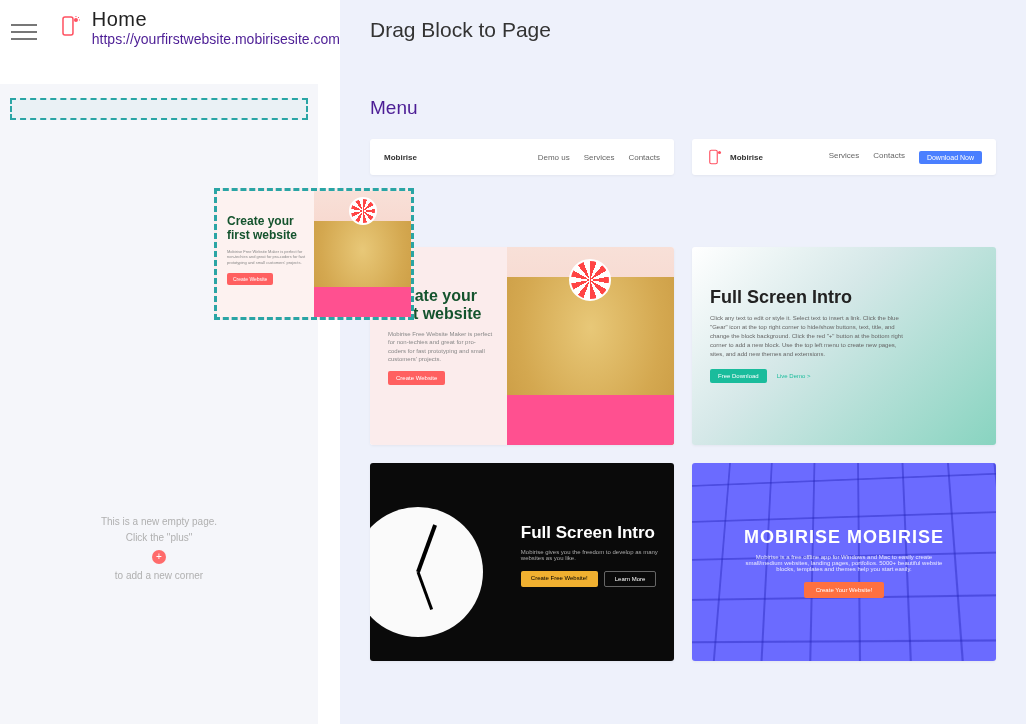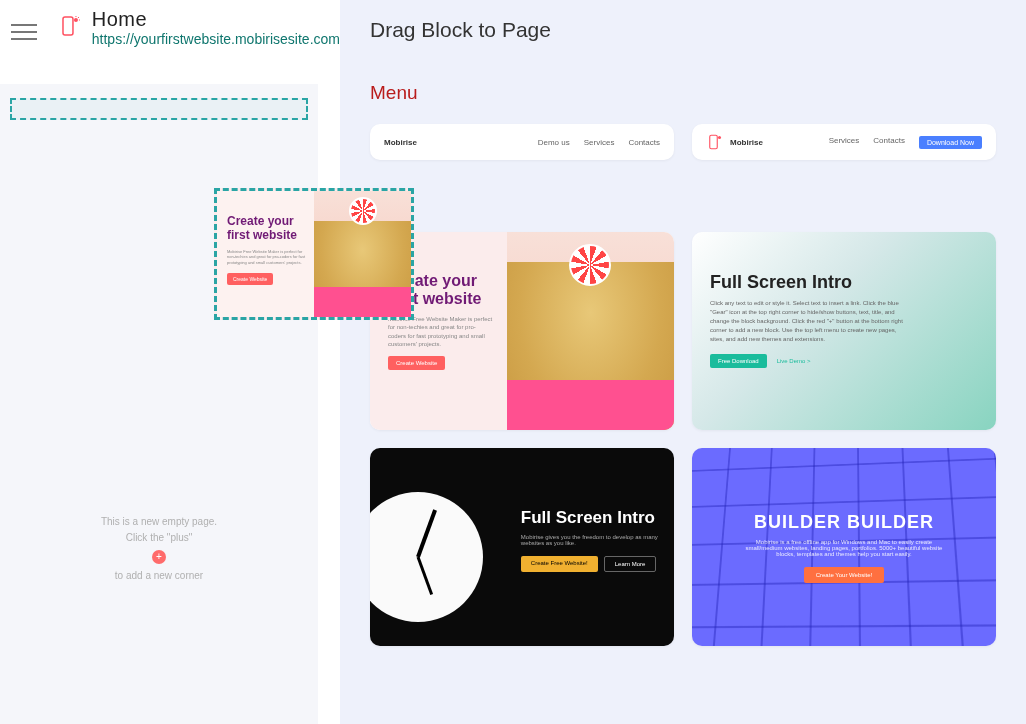--- a/index.html
+++ b/index.html
@@ -10,47 +10,47 @@
 .left-panel { width: 340px; background: #fff; display: flex; flex-direction: column; position: relative; }
 
 .header-left { display: flex; align-items: flex-start; padding: 8px 0 16px 0; gap: 10px; }
 .hamburger { width: 48px; height: 48px; display: flex; flex-direction: column; justify-content: center; align-items: center; gap: 5px; cursor: pointer; }
 .hamburger span { width: 26px; height: 2px; background: #777; }
 
 .logo-icon { width: 24px; height: 24px; margin-top: 6px; }
 
 .page-info { flex: 1; }
 .page-title { font-size: 20px; font-weight: 300; color: #222; letter-spacing: 0.5px; }
-.page-url { font-size: 14px; color: #0f766e; font-weight: 300; }
+.page-url { font-size: 14px; color: #4c1d95; font-weight: 300; }
 
 .page-canvas { flex: 1; background: #f5f6fa; margin: 12px 22px 0 0; display: flex; flex-direction: column; align-items: center; position: relative; }
 
 .drop-zone { position: absolute; top: 14px; left: 10px; right: 10px; height: 22px; border: 2px dashed #2aa5a5; background: rgba(42,165,165,0.05); }
 
 .empty-msg { margin-top: 430px; text-align: center; color: #b0b0b0; font-size: 10px; line-height: 1.6; }
 .empty-msg .plus-btn { width: 14px; height: 14px; background: #ff6b6b; border-radius: 50%; display: inline-flex; align-items: center; justify-content: center; margin: 4px 0; color: #fff; font-size: 10px; line-height: 1; }
 
 .right-panel { flex: 1; background: #eef1fb; padding: 18px 30px; overflow-y: auto; position: relative; }
-.right-panel h1 { font-size: 21px; font-weight: 400; color: #333; margin-bottom: 40px; }
-.section-title { font-size: 19px; font-weight: 400; color: #b91c1c; margin-bottom: 20px; }
+.right-panel h1 { font-size: 21px; font-weight: 400; color: #333; margin-bottom: 55px; }
+.section-title { font-size: 19px; font-weight: 400; color: #4c1d95; margin-bottom: 20px; }
 
 .blocks-grid { display: grid; grid-template-columns: 1fr 1fr; gap: 18px; margin-bottom: 30px; }
-.block-card { background: #fff; border-radius: 10px; overflow: hidden; cursor: grab; box-shadow: 0 1px 3px rgba(0,0,0,0.05); }
+.block-card { background: #fff; border-radius: 3px; overflow: hidden; cursor: grab; box-shadow: 0 1px 3px rgba(0,0,0,0.05); }
 
 
 .menu-block { height: 36px; display: flex; align-items: center; padding: 0 14px; font-size: 8px; }
 .menu-block .brand { font-weight: 700; color: #333; }
 .menu-block .nav { margin-left: auto; display: flex; gap: 14px; color: #666; }
 .menu-block .nav-btn { background: #4a7fff; color: #fff; padding: 3px 8px; border-radius: 2px; font-size: 7px; }
 .menu-logo { width: 18px; height: 18px; margin-right: 6px; }
 
 
 .hero-block { height: 198px; display: flex; position: relative; }
 .hero-left { width: 45%; padding: 40px 14px 14px 18px; background: #fbecec; }
-.hero-left h3 { font-size: 16px; font-weight: 700; color: #701a75; line-height: 1.15; }
+.hero-left h3 { font-size: 16px; font-weight: 700; color: #14532d; line-height: 1.15; }
 .hero-left p { font-size: 6px; color: #888; margin-top: 6px; line-height: 1.4; }
 .hero-left .btn { display: inline-block; background: #ff6060; color: #fff; font-size: 6px; padding: 4px 8px; margin-top: 8px; border-radius: 2px; }
 .hero-right { flex: 1; background: linear-gradient(180deg, #f8e0d8 0%, #f5c5b8 100%); position: relative; overflow: hidden; }
 .hero-right .lollipop { position: absolute; top: 12px; left: 50%; transform: translateX(-50%); width: 42px; height: 42px; border-radius: 50%; background: repeating-conic-gradient(#ff4545 0 20deg, #fff 20deg 40deg); border: 2px solid #fff; }
 .hero-right .hair { position: absolute; top: 30px; left: 0; right: 0; bottom: 0; background: radial-gradient(ellipse at 50% 30%, #e8c878 0%, #d4a850 60%, #c89840 100%); }
 .hero-right .shirt { position: absolute; bottom: 0; left: 0; right: 0; height: 50px; background: #ff5090; }
 
 .fullscreen-intro { height: 198px; background: linear-gradient(135deg, #ffffff 0%, #d5e8e8 40%, #88d4c0 100%); padding: 40px 18px; }
 .fullscreen-intro h3 { font-size: 18px; font-weight: 700; color: #222; }
 .fullscreen-intro p { font-size: 6px; color: #666; margin-top: 6px; line-height: 1.5; max-width: 200px; }
@@ -184,21 +184,21 @@
           <p>Mobirise gives you the freedom to develop as many websites as you like.</p>
           <div class="btns">
             <span class="btn-y">Create Free Website!</span>
             <span class="btn-o">Learn More</span>
           </div>
         </div>
       </div>
 
       <div class="block-card purple-intro">
         <div class="grid-bg"></div>
-        <h3>BUILDER BUILDER</h3>
+        <h3>MOBIRISE MOBIRISE</h3>
         <p>Mobirise is a free offline app for Windows and Mac to easily create small/medium websites, landing pages, portfolios. 5000+ beautiful website blocks, templates and themes help you start easily.</p>
         <span class="btn">Create Your Website!</span>
       </div>
     </div>
   </div>
 </div>
 
 <div class="drag-preview">
   <div class="hero-left">
     <h3><span>Create your</span><br><span>first website</span></h3>

